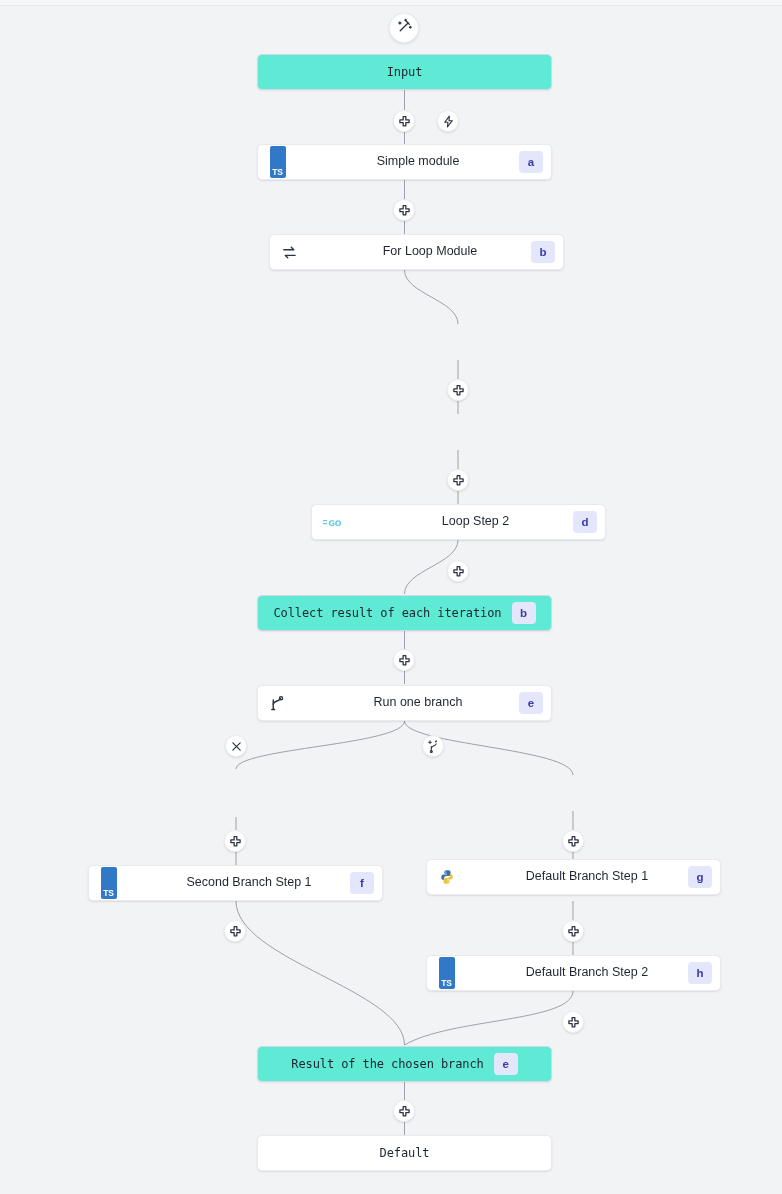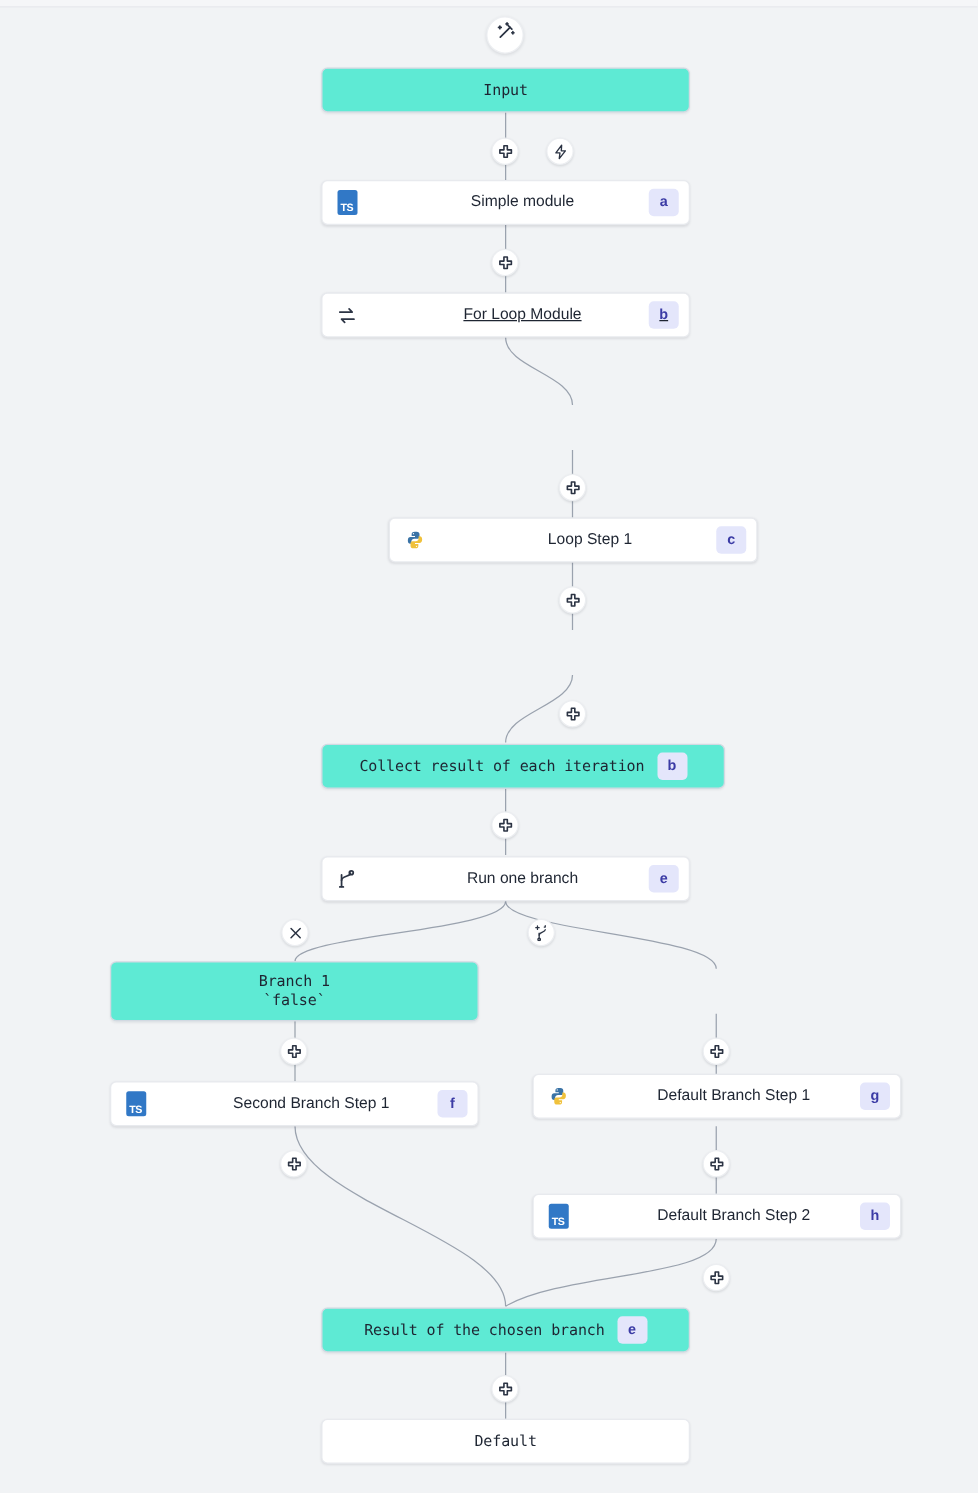--- a/index.html
+++ b/index.html
@@ -87,21 +87,21 @@
     position:absolute;
     width:30px; height:30px;
     border-radius:50%;
     background:#ffffff;
     border:1px solid #edeff2;
     box-shadow:0 1px 3px rgba(15,23,42,.12);
     display:flex; align-items:center; justify-content:center;
     z-index:5;
   }
   .ts-box {
-    width:16px; height:20px; border-radius:2px;
+    width:16px; height:32px; border-radius:2px;
     background:#3178c6;
     color:#ffffff;
     font-size:8.5px; font-weight:bold;
     font-family:"Liberation Sans", sans-serif;
     display:flex; align-items:flex-end; justify-content:center;
     padding-bottom:1px;
     letter-spacing:-0.3px;
   }
 </style>
 </head>
@@ -186,68 +186,70 @@
   </div>
 
   <div class="circle-btn" style="left:393px; top:199px;">
     <span>
       <svg width="13" height="13" viewBox="0 0 24 24" fill="none" stroke="#2c3444" stroke-width="2.4" stroke-linejoin="round">
           <path d="M9.5 3 h5 v6 h6 v5 h-6 v6 h-5 v-6 h-6 v-5 h6 z"></path>
         </svg>
     </span>
   </div>
 
-  <div class="node white sans" style="left:257px; top:234px; width:295px;text-decoration:underline;">
+  <div class="node white sans" style="left:269px; top:234px; width:295px;">
     <span class="lang-icon">
       <svg width="17" height="17" viewBox="0 0 24 24" fill="none" stroke="#2c3444" stroke-width="2" stroke-linecap="round" stroke-linejoin="round">
         <path d="M4 8 h14 l-3.5 -3.5 M20 16 H6 l3.5 3.5"></path>
       </svg>
     </span>
     <span class="label">For Loop Module</span>
     <span class="badge">b</span>
   </div>
 
 
   <div class="circle-btn" style="left:447px; top:379px;">
     <span>
       <svg width="13" height="13" viewBox="0 0 24 24" fill="none" stroke="#2c3444" stroke-width="2.4" stroke-linejoin="round">
           <path d="M9.5 3 h5 v6 h6 v5 h-6 v6 h-5 v-6 h-6 v-5 h6 z"></path>
         </svg>
     </span>
   </div>
 
-  <div class="node white sans" style="left:311px; top:414px; width:295px;">
-    <span class="lang-icon">
-      <svg width="16" height="16" viewBox="0 0 24 24">
-        <path d="M11.9 2 C8.8 2 8 3.3 8 5.2 v2.1 h4 v1.1 H6.6 C4.7 8.4 3.4 9.6 3.4 12.5 c0 2.6 1.1 4 3 4 h1.3 v-2.6 c0-2 1.6-3.3 3.4-3.3 h3.6 c1.6 0 2.7-1.1 2.7-2.6 V5.2 C17.4 3.4 16.3 2 13.9 2 z M10.2 3.6 a0.78 0.78 0 1 1 0 1.6 0.78 0.78 0 0 1 0-1.6 z" fill="#3a73a6"></path>
-        <path d="M12.1 22 c3.1 0 3.9-1.3 3.9-3.2 v-2.1 h-4 v-1.1 h5.4 c1.9 0 3.2-1.2 3.2-4.1 0-2.6-1.1-4-3-4 h-1.3 v2.6 c0 2-1.6 3.3-3.4 3.3 H9.3 c-1.6 0-2.7 1.1-2.7 2.6 v2.8 C6.6 20.6 7.7 22 10.1 22 z M13.8 20.4 a0.78 0.78 0 1 1 0-1.6 0.78 0.78 0 0 1 0 1.6 z" fill="#f0c13b"></path>
-      </svg>
-    </span>
-    <span class="label">Loop Step 1</span>
-    <span class="badge">c</span>
-  </div>
 
   <div class="circle-btn" style="left:447px; top:469px;">
     <span>
       <svg width="13" height="13" viewBox="0 0 24 24" fill="none" stroke="#2c3444" stroke-width="2.4" stroke-linejoin="round">
           <path d="M9.5 3 h5 v6 h6 v5 h-6 v6 h-5 v-6 h-6 v-5 h6 z"></path>
         </svg>
     </span>
   </div>
 
+  <div class="node white sans" style="left:311px; top:504px; width:295px;">
+    <span class="lang-icon" style="width:24px;flex:0 0 24px;">
+      <svg width="24" height="13" viewBox="0 0 40 20">
+        <g stroke="#5dc9e2" stroke-width="2" stroke-linecap="round">
+          <path d="M1 7 h5 M0 12 h6"></path>
+        </g>
+        <text x="9" y="15.5" font-family="DejaVu Sans, sans-serif" font-size="13" font-weight="bold" fill="#5dc9e2">GO</text>
+      </svg>
+    </span>
+    <span class="label">Loop Step 2</span>
+    <span class="badge">d</span>
+  </div>
 
   <div class="circle-btn" style="left:447px; top:560px;">
     <span>
       <svg width="13" height="13" viewBox="0 0 24 24" fill="none" stroke="#2c3444" stroke-width="2.4" stroke-linejoin="round">
           <path d="M9.5 3 h5 v6 h6 v5 h-6 v6 h-5 v-6 h-6 v-5 h6 z"></path>
         </svg>
     </span>
   </div>
 
-  <div class="node gray mono" style="left:257px; top:595px; width:323px; justify-content:center;">
+  <div class="node gray mono" style="left:257px; top:595px; width:295px; justify-content:center;">
     <span class="label" style="flex:0 1 auto;">Collect result of each iteration</span>
     <span class="badge inline">b</span>
   </div>
 
   <div class="circle-btn" style="left:393px; top:649px;">
     <span>
       <svg width="13" height="13" viewBox="0 0 24 24" fill="none" stroke="#2c3444" stroke-width="2.4" stroke-linejoin="round">
           <path d="M9.5 3 h5 v6 h6 v5 h-6 v6 h-5 v-6 h-6 v-5 h6 z"></path>
         </svg>
     </span>
@@ -279,24 +281,20 @@
       <svg width="13" height="13" viewBox="0 0 24 24" fill="none" stroke="#2c3444" stroke-width="1.9" stroke-linecap="round" stroke-linejoin="round">
         <path d="M8 21 V12"></path>
         <circle cx="8" cy="21.3" r="1.9"></circle>
         <path d="M8 15 c0 -5 9 -4 9 -8"></path>
         <path d="M17 3 V1 M17 3 h-1.5"></path>
         <path d="M3 4 h5 M5.5 1.5 v5"></path>
       </svg>
     </span>
   </div>
 
-  <div class="node gray mono tall" style="left:88px; top:769px; width:295px;">
-    <span class="label">Branch 1
-`false`</span>
-  </div>
 
 
   <div class="circle-btn" style="left:224px; top:830px;">
     <span>
       <svg width="13" height="13" viewBox="0 0 24 24" fill="none" stroke="#2c3444" stroke-width="2.4" stroke-linejoin="round">
           <path d="M9.5 3 h5 v6 h6 v5 h-6 v6 h-5 v-6 h-6 v-5 h6 z"></path>
         </svg>
     </span>
   </div>
   <div class="circle-btn" style="left:562px; top:830px;">

